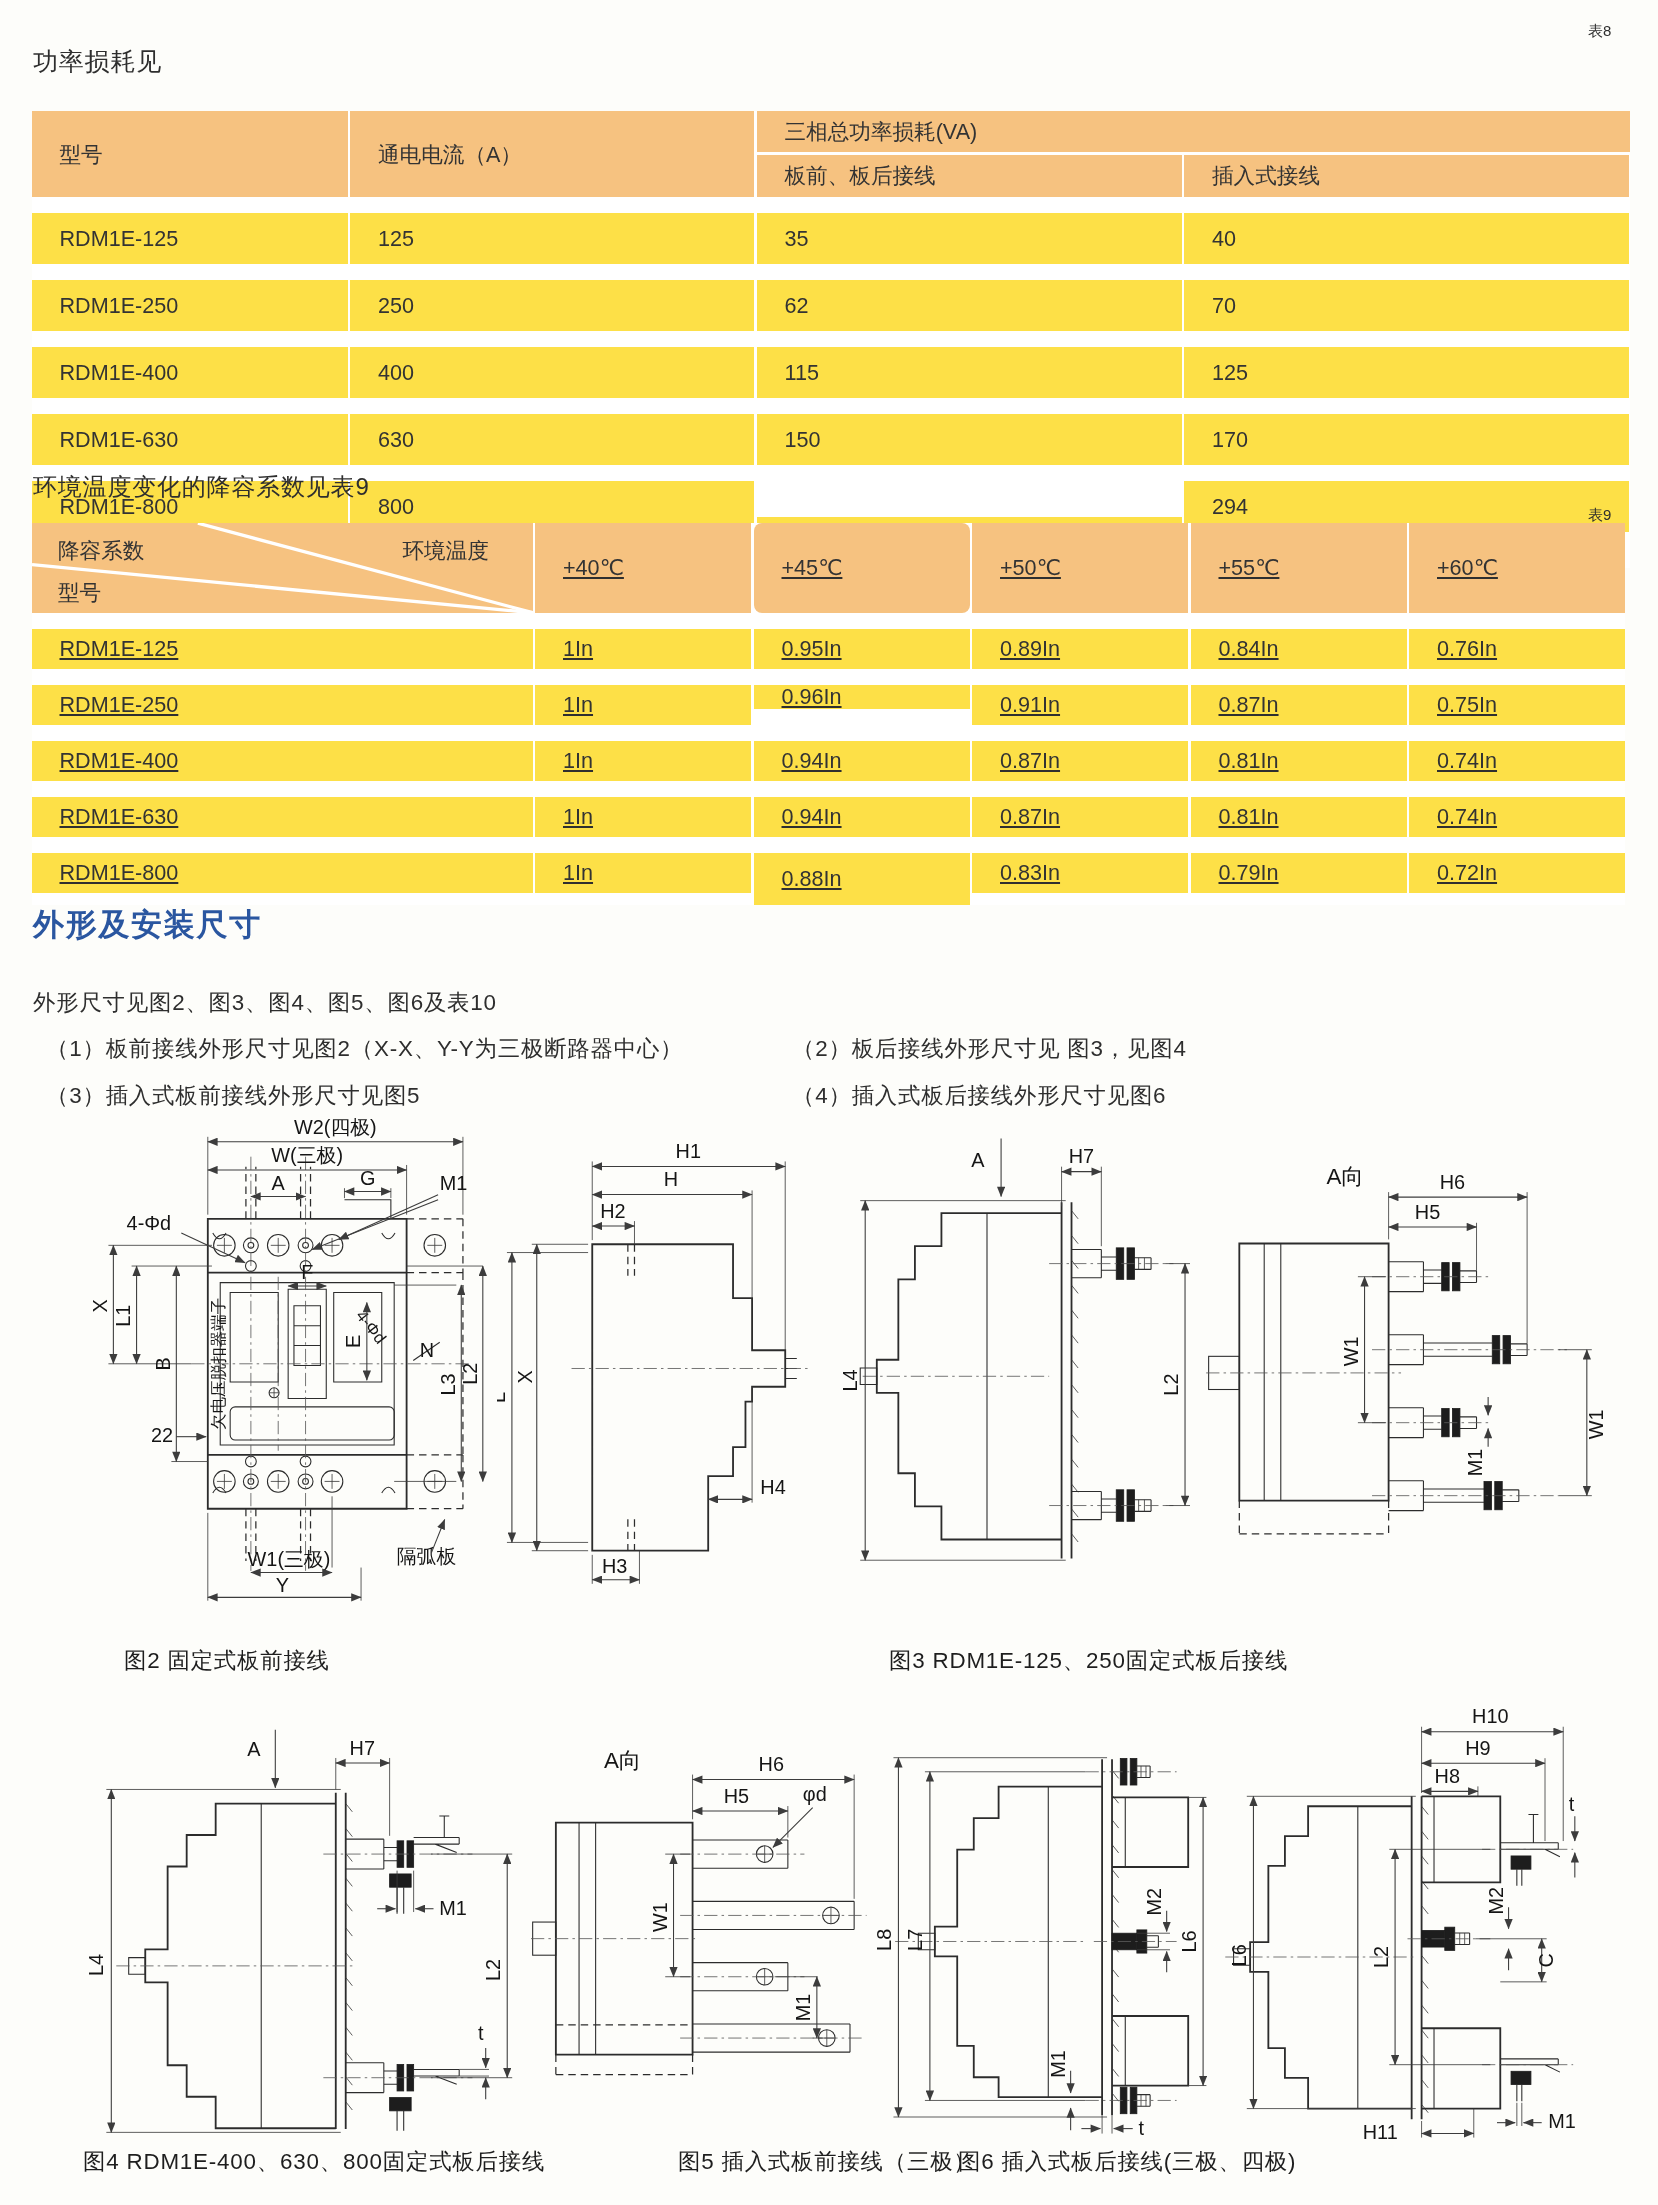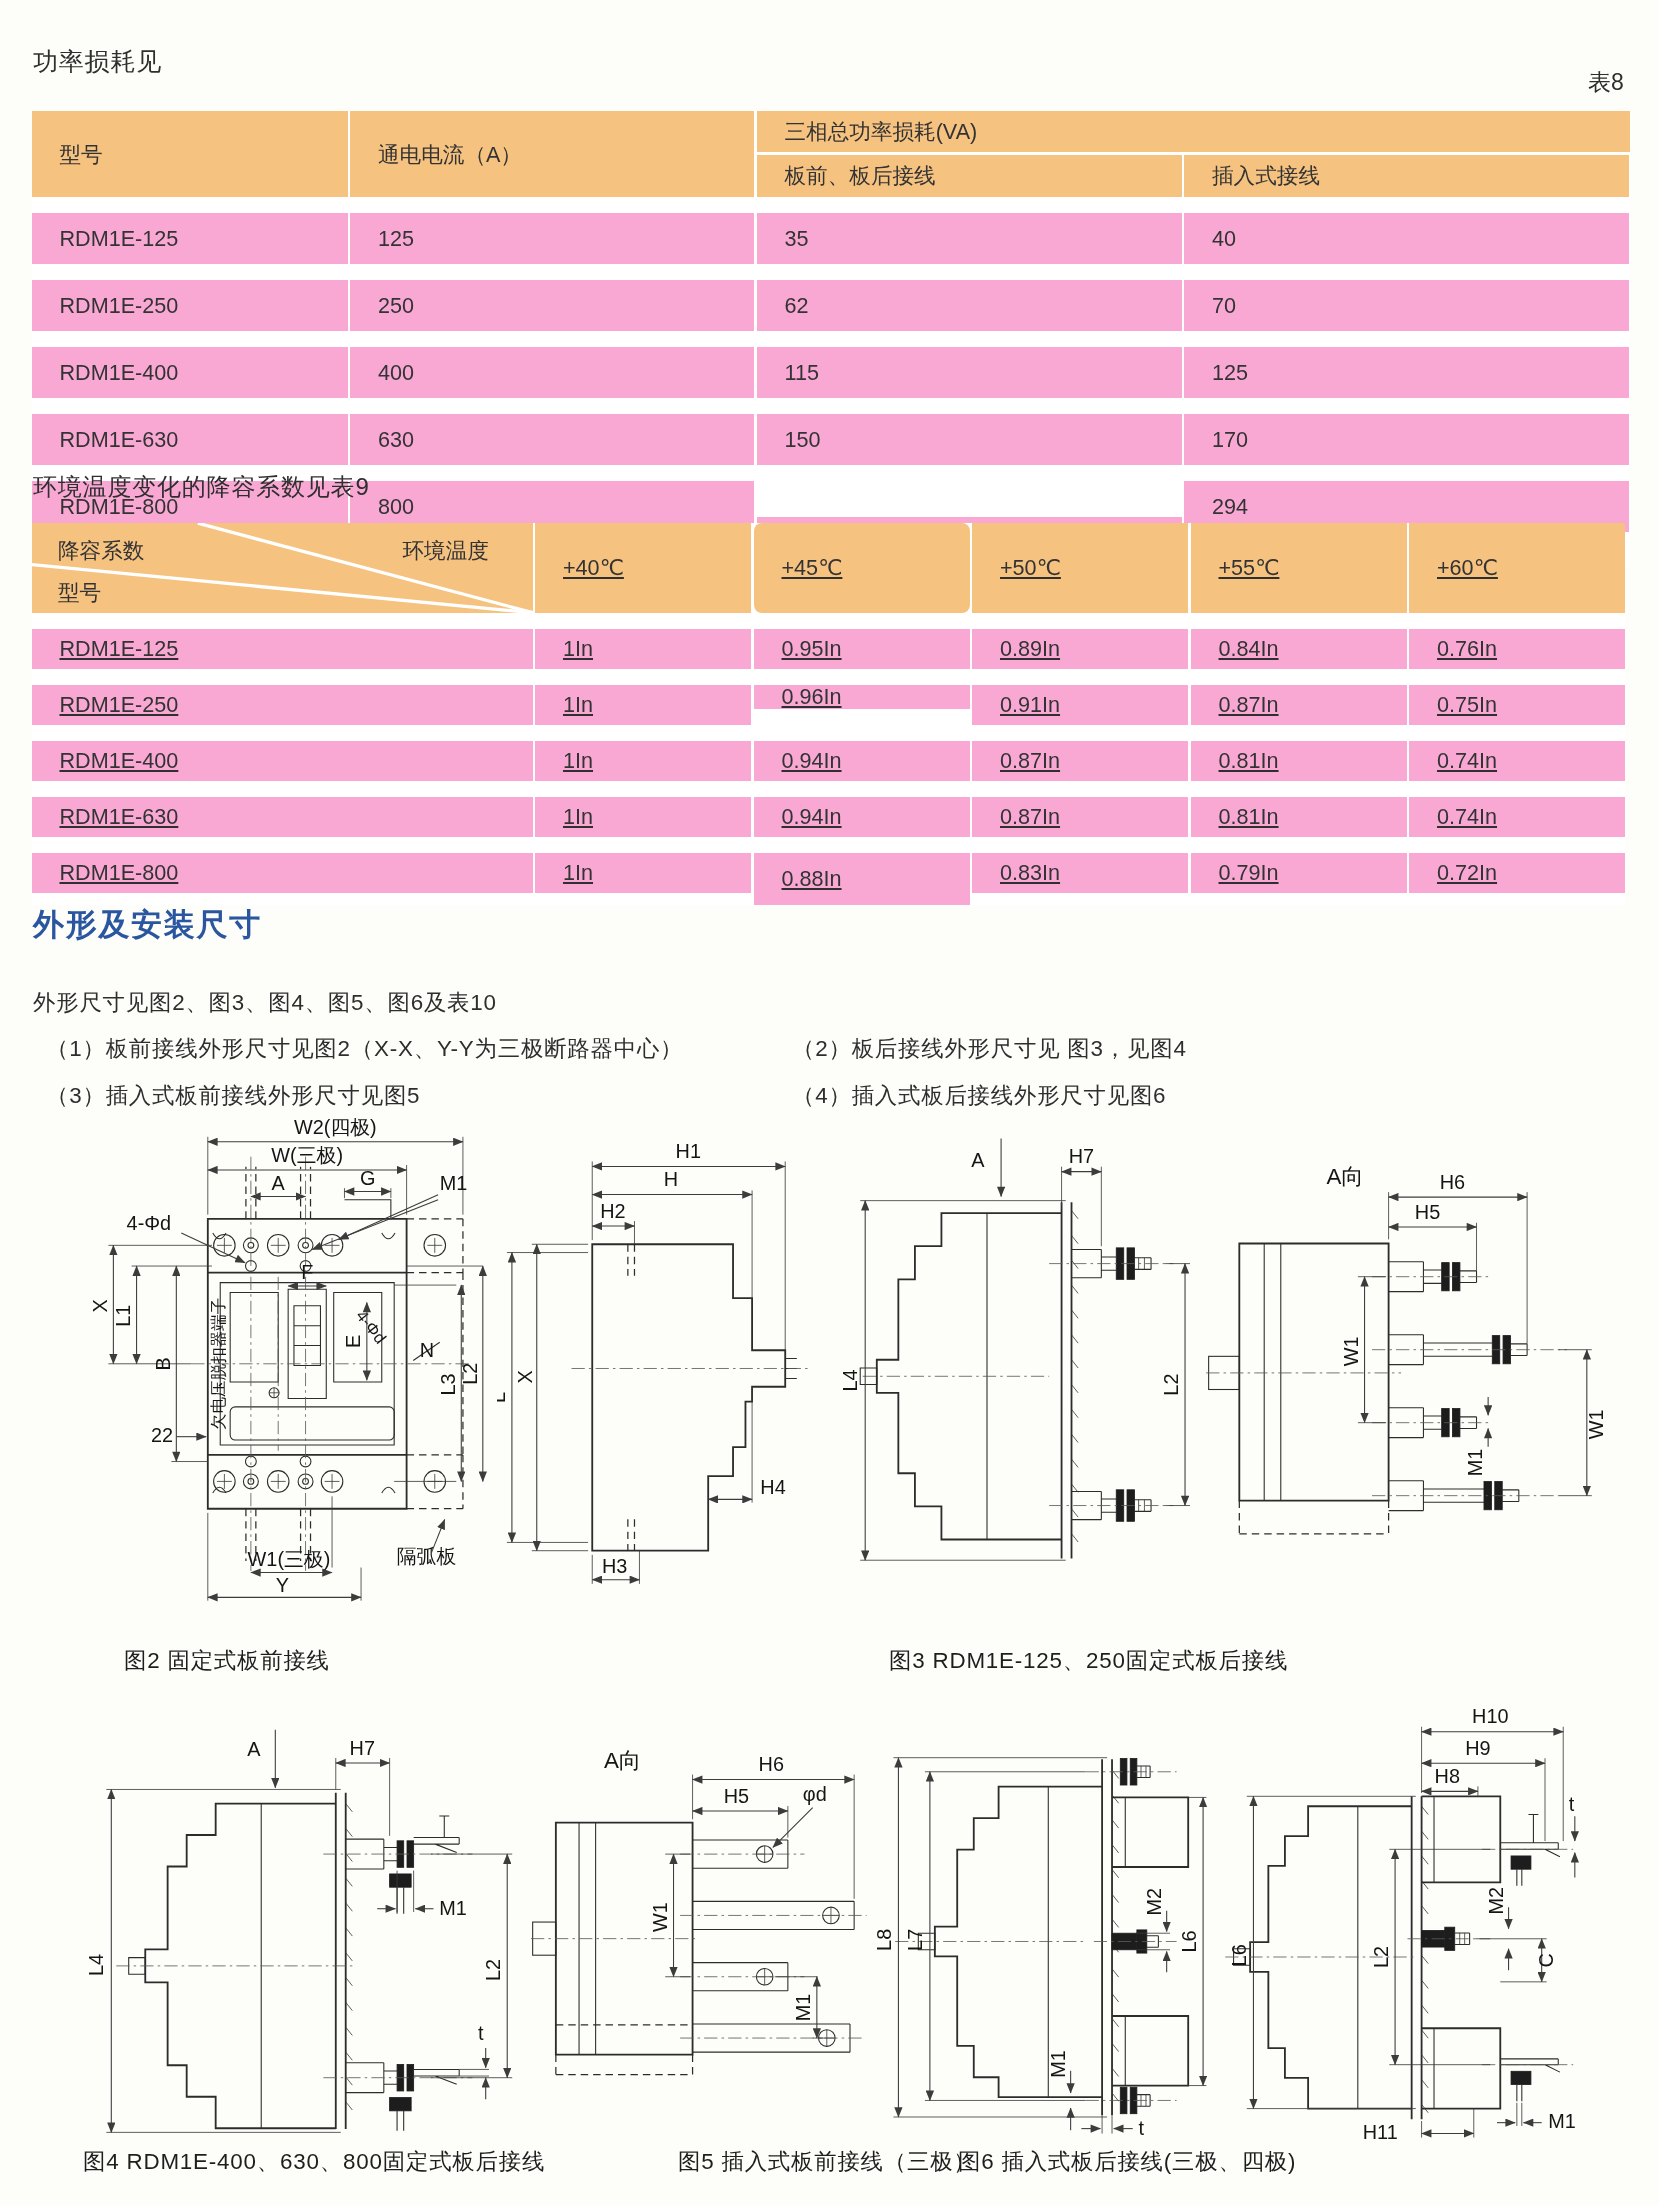--- a/index.html
+++ b/index.html
@@ -1,28 +1,28 @@
 <!DOCTYPE html>
 <html style="font-size:13.3px"><head>
 <meta charset="utf-8">
 <style>
   html,body{margin:0;padding:0;background:#e8e8e8;}
   #page{position:relative;width:1658px;height:2205px;background:#fdfdfa;overflow:hidden;
         font-family:"Liberation Sans","DejaVu Sans",sans-serif;color:#2f2f2f;}
   .abs{position:absolute;}
   .title{font-size:25px;color:#2e2e2e;letter-spacing:0.8px;}
-  .tag{font-size:23px;color:#2e2e2e;margin-top:45px;}
+  .tag{font-size:15px;color:#2e2e2e;}
   .note{font-size:24px;color:#2e2e2e;letter-spacing:0.8px;}
   .heading{font-size:31px;font-weight:bold;color:#2a56a0;letter-spacing:1.7px;}
   .para{font-size:22.4px;color:#2e2e2e;letter-spacing:0.8px;}
   .cap{font-size:22.4px;color:#1e1e1e;letter-spacing:0.8px;}
   
   .tbl{position:absolute;background:#fff;}
   .row{display:flex;gap:2.5px;margin-bottom:16px;}
-  .cell{background:#f9a8d4;display:flex;align-items:center;font-size:21.6px;color:#333;
+  .cell{background:#fde047;display:flex;align-items:center;font-size:21.6px;color:#333;
         padding-left:28px;box-sizing:border-box;}
   .hcell{background:#f6c280;display:flex;align-items:center;font-size:21.6px;color:#333;
         padding-left:28px;box-sizing:border-box;}
   .t8 .c1{width:316px;} .t8 .c2{width:404px;} .t8 .c3{width:425px;} .t8 .c4{width:445px;}
   .t9 .c1{width:501px;} .t9 .cT{width:216px;}
   .hstack{display:flex;flex-direction:column;gap:2.5px;}
   
   .corner{position:relative;background:#f6c280;overflow:hidden;}
   .corner span{position:absolute;font-size:21.6px;color:#333;}
   

